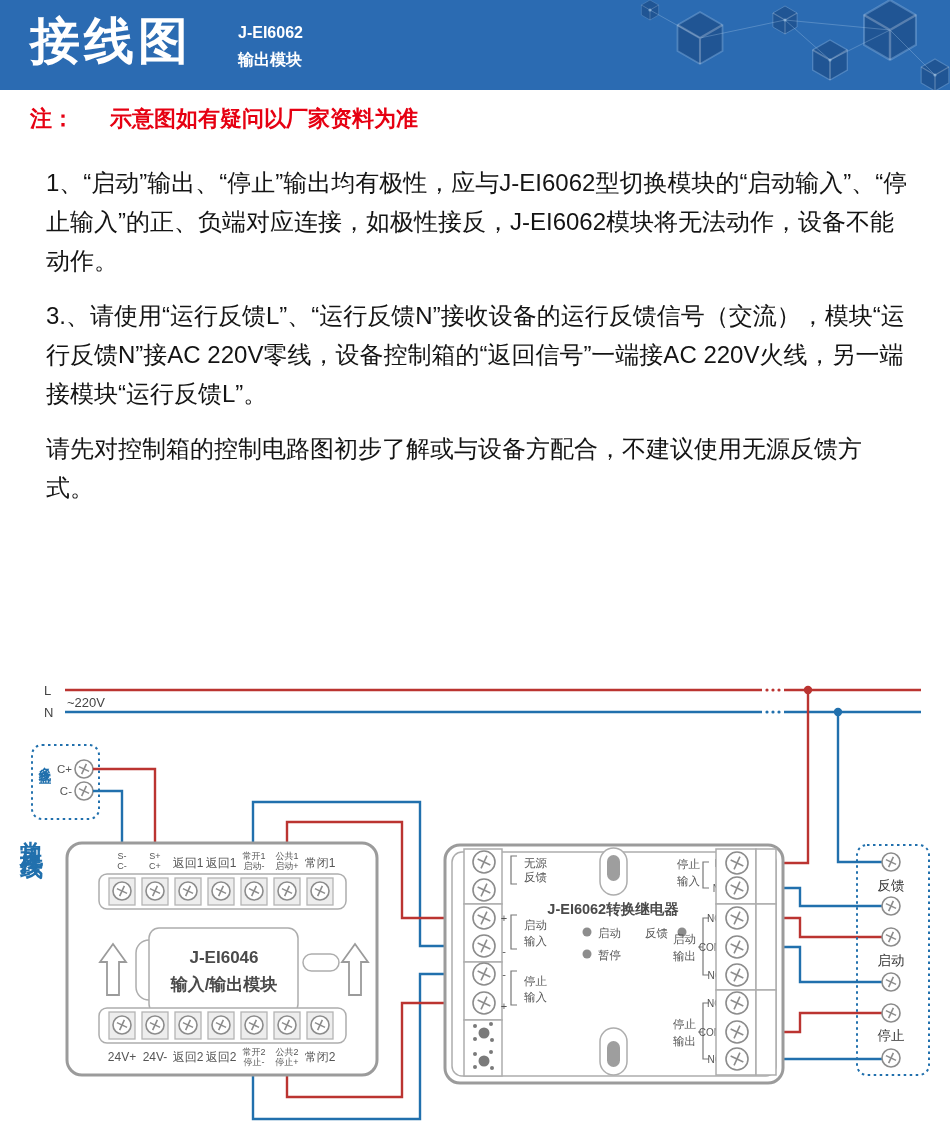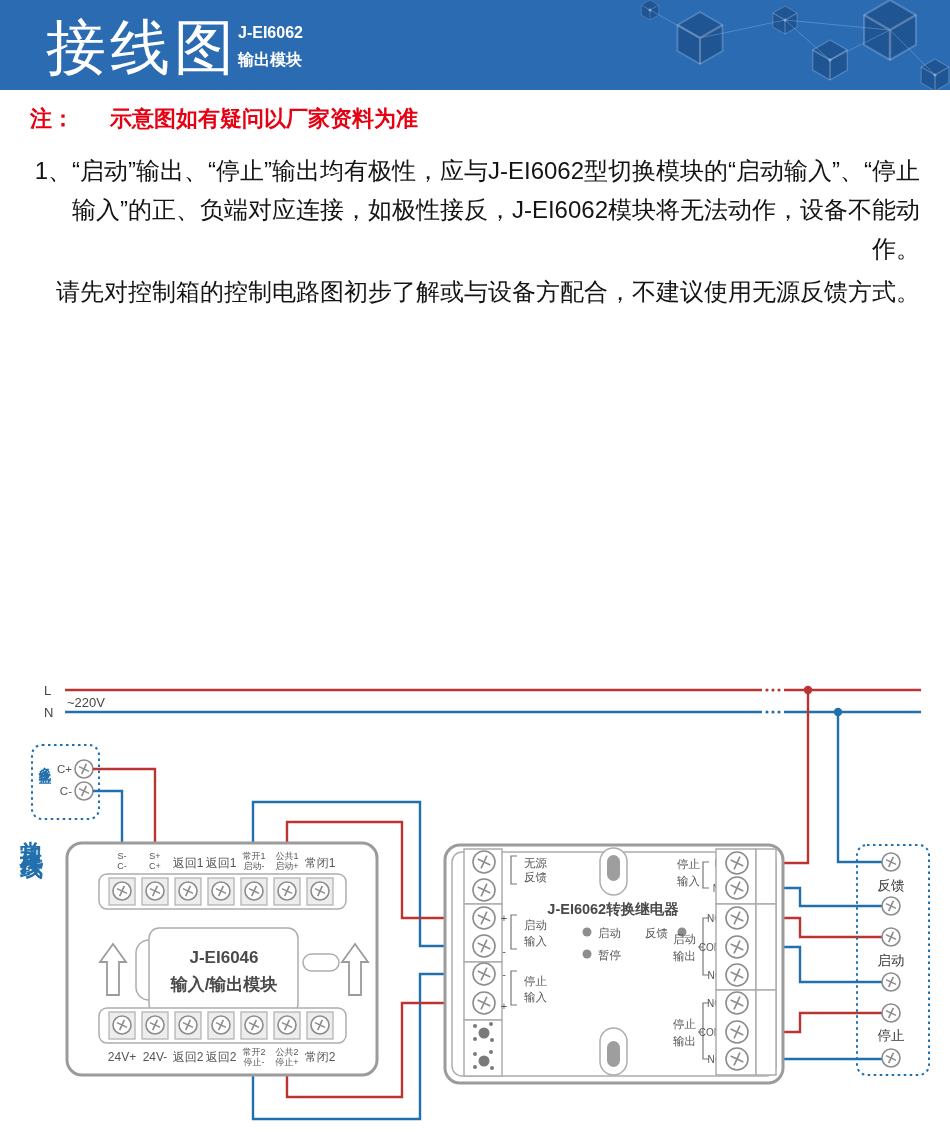--- a/index.html
+++ b/index.html
@@ -1,32 +1,32 @@
 <!DOCTYPE html>
 <html style="--header-bg: #2b6bb2; --note-red: #e60012; --wire-live: #bb3431; --wire-neutral: #2170ad;"><head>
 <meta charset="utf-8">
 <style>
   html,body{margin:0;padding:0;background:#fff;}
   .page{position:relative;width:950px;height:1147px;background:#ffffff;
         font-family:"Liberation Sans","DejaVu Sans",sans-serif;overflow:hidden;}
 
   
   .header{position:absolute;left:0;top:0;width:950px;height:90px;background:var(--header-bg);}
-  .header-title{position:absolute;left:30px;top:8px;font-size:60px;font-weight:normal;
-                color:#fff;letter-spacing:4px;margin-left:16px;}
+  .header-title{position:absolute;left:30px;top:8px;font-size:50px;font-weight:bold;
+                color:#fff;letter-spacing:4px;}
   .header-sub{position:absolute;left:238px;top:19px;color:#fff;font-size:16px;
               line-height:27px;font-weight:600;}
   .header-deco{position:absolute;right:0;top:0;}
 
   
   .note{position:absolute;left:30px;top:104px;font-size:22px;color:var(--note-red);font-weight:600;}
   .note-text{margin-left:36px;}
   .paragraphs{position:absolute;left:30px;top:147px;width:894px;font-size:24px;
               line-height:39px;color:#141414;}
-  .paragraphs p{margin:4px;text-align:right;}
+  .paragraphs p{margin:16px;}
 
   
   .diagram{position:absolute;left:0;top:677px;}
   .v-panel{position:absolute;left:36px;top:757px;writing-mode:vertical-rl;text-orientation:upright;
            font-size:12.5px;font-weight:600;letter-spacing:2px;color:var(--wire-neutral);}
   .v-main{position:absolute;left:17px;top:822px;writing-mode:vertical-rl;text-orientation:upright;
           font-size:23px;font-weight:bold;letter-spacing:5px;color:var(--wire-neutral);}
 
   
   .wire-r{stroke:var(--wire-live);stroke-width:2.4;fill:none;}
@@ -91,20 +91,21 @@
       <div>输出模块</div>
     </div>
   </div>
 
   <div class="note">
     <span class="note-prefix">注：</span><span class="note-text">示意图如有疑问以厂家资料为准</span>
   </div>
 
   <div class="paragraphs">
     <p>1、“启动”输出、“停止”输出均有极性，应与J-EI6062型切换模块的“启动输入”、“停止输入”的正、负端对应连接，如极性接反，J-EI6062模块将无法动作，设备不能动作。</p>
+    <p>3.、请使用“运行反馈L”、“运行反馈N”接收设备的运行反馈信号（交流），模块“运行反馈N”接AC 220V零线，设备控制箱的“返回信号”一端接AC 220V火线，另一端接模块“运行反馈L”。</p>
     <p>请先对控制箱的控制电路图初步了解或与设备方配合，不建议使用无源反馈方式。</p>
   </div>
 
   <svg class="diagram" width="950" height="470" viewBox="0 0 950 470">
     <defs>
       <g id="screw">
         <circle class="screw-c" r="9"></circle>
         <path class="screw-x" d="M-5.6,0H5.6M0,-5.6V5.6" transform="rotate(25)"></path>
       </g>
       <g id="screwL">

